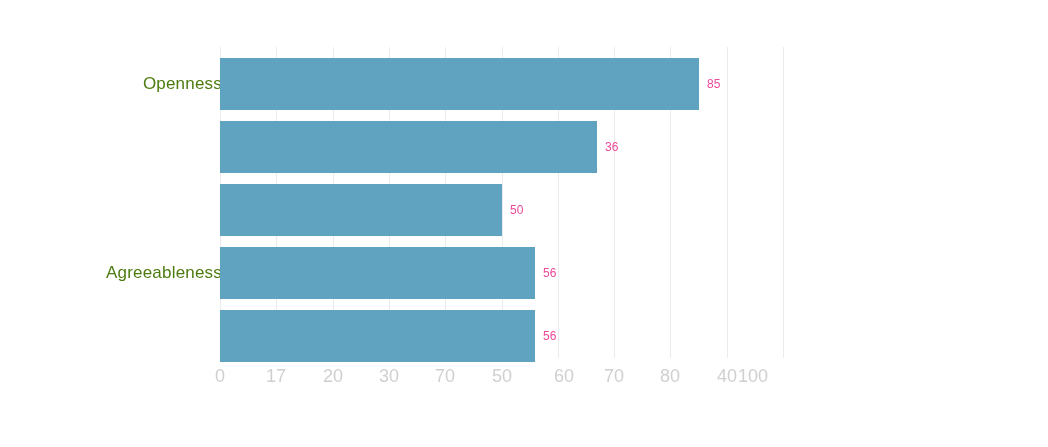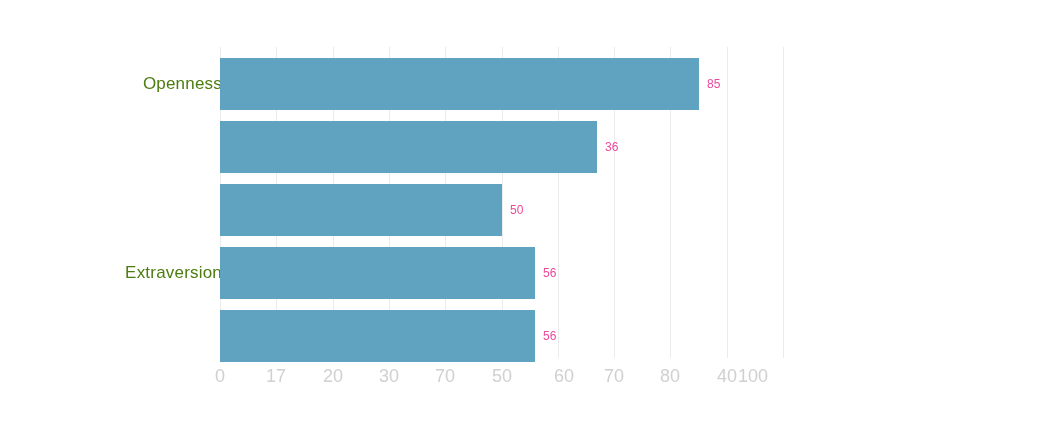--- a/index.html
+++ b/index.html
@@ -141,21 +141,21 @@
       </div>
       <div class="bar-row" style="top: 121px;">
         <div class="bar" title="Conscientiousness: 67" style="width: 377px; background: rgb(95, 163, 192);"></div>
         <div class="bar-value" style="left: 605px;">36</div>
       </div>
       <div class="bar-row" style="top: 184px;">
         <div class="bar" title="Extraversion: 50" style="width: 282px; background: rgb(95, 163, 192);"></div>
         <div class="bar-value" style="left: 510px;">50</div>
       </div>
       <div class="bar-row" style="top: 247px;">
-        <div class="cat-label">Extraversion</div>
+        <div class="cat-label">Agreeableness</div>
         <div class="bar" title="Agreeableness: 56" style="width: 315px; background: rgb(95, 163, 192);"></div>
         <div class="bar-value" style="left: 543px;">56</div>
       </div>
       <div class="bar-row" style="top: 310px;">
         <div class="bar" title="Neuroticism: 56" style="width: 315px; background: rgb(95, 163, 192);"></div>
         <div class="bar-value" style="left: 543px;">56</div>
       </div>
     </div>
 
   <div class="xaxis-layer" id="xaxis-layer">

